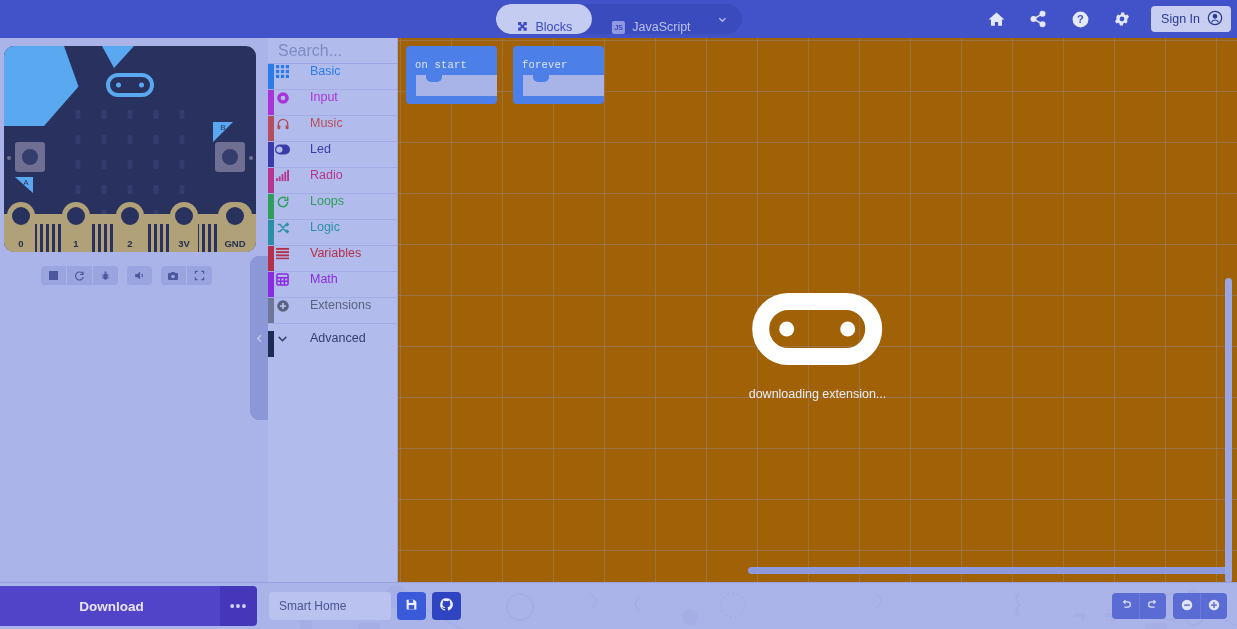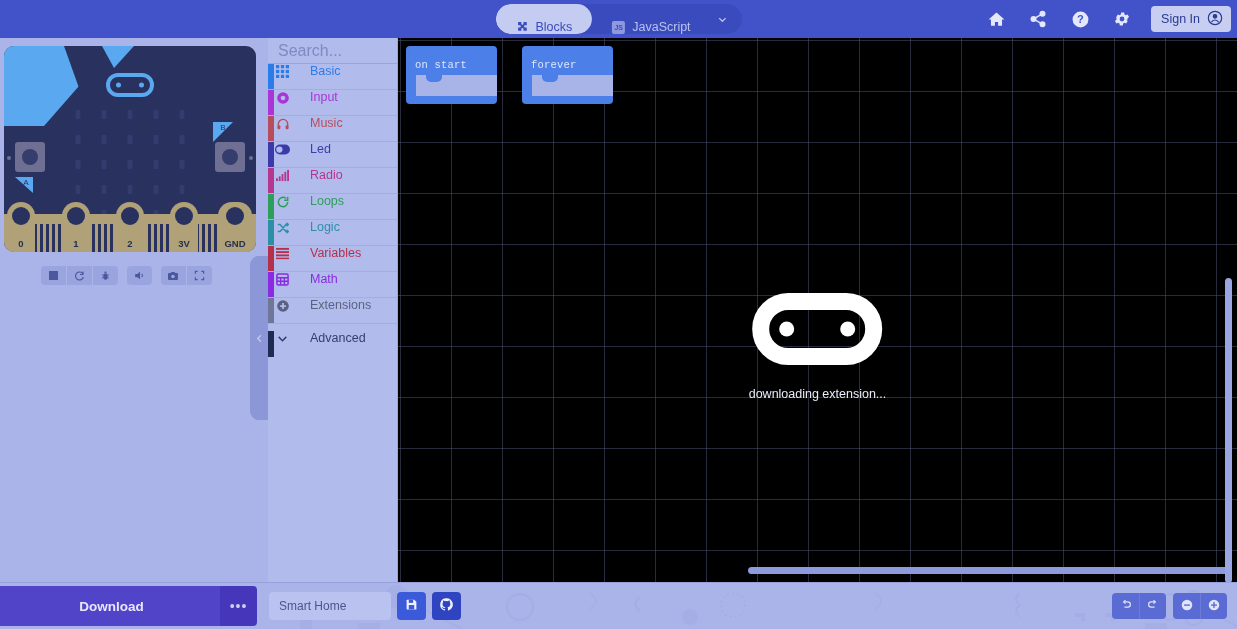--- a/index.html
+++ b/index.html
@@ -185,21 +185,21 @@
   }
   .cat-stripe { position: absolute; left: 0; top: 0; width: 6px; height: 100%; }
   .cat-ico { width: 15px; height: 15px; display:flex; align-items:center; justify-content:center; }
   .cat-sep { height: 7px; }
   .cat-item.advanced { border-bottom: none; }
 
   
   .workspace {
     position: absolute; left: 398px; top: 38px;
     width: 839px; height: 544px;
-    background: #000000;
+    background: #a16207;
     overflow: hidden;
   }
   .grid-dots {
     position: absolute; inset: 0;
     background-image:
       linear-gradient(to right, rgba(146,158,220,.55) 1px, transparent 1px),
       linear-gradient(to bottom, rgba(146,158,220,.55) 1px, transparent 1px);
     background-size: 51px 51px;
     background-position: 2px 2px;
     -webkit-mask-image: repeating-linear-gradient(to right, #000 0 5px, transparent 5px 51px),
@@ -673,21 +673,21 @@
   </div>
 
   <div class="workspace">
     <div class="grid-dots"></div>
 
     <div class="blk" style="left:8px; top:8px; width:91px; height:58px;">
       <span class="blk-label">on start</span>
       <span class="notch-cut"></span>
     </div>
 
-    <div class="blk" style="left:124px; top:8px; width:91px; height:58px;">
+    <div class="blk" style="left:115px; top:8px; width:91px; height:58px;">
       <span class="blk-label">forever</span>
       <span class="notch-cut"></span>
     </div>
 
     <div class="loading-overlay">
       <div class="loading-logo"></div>
       <div class="loading-text">downloading extension...</div>
     </div>
 
     <div class="hscroll"></div>

